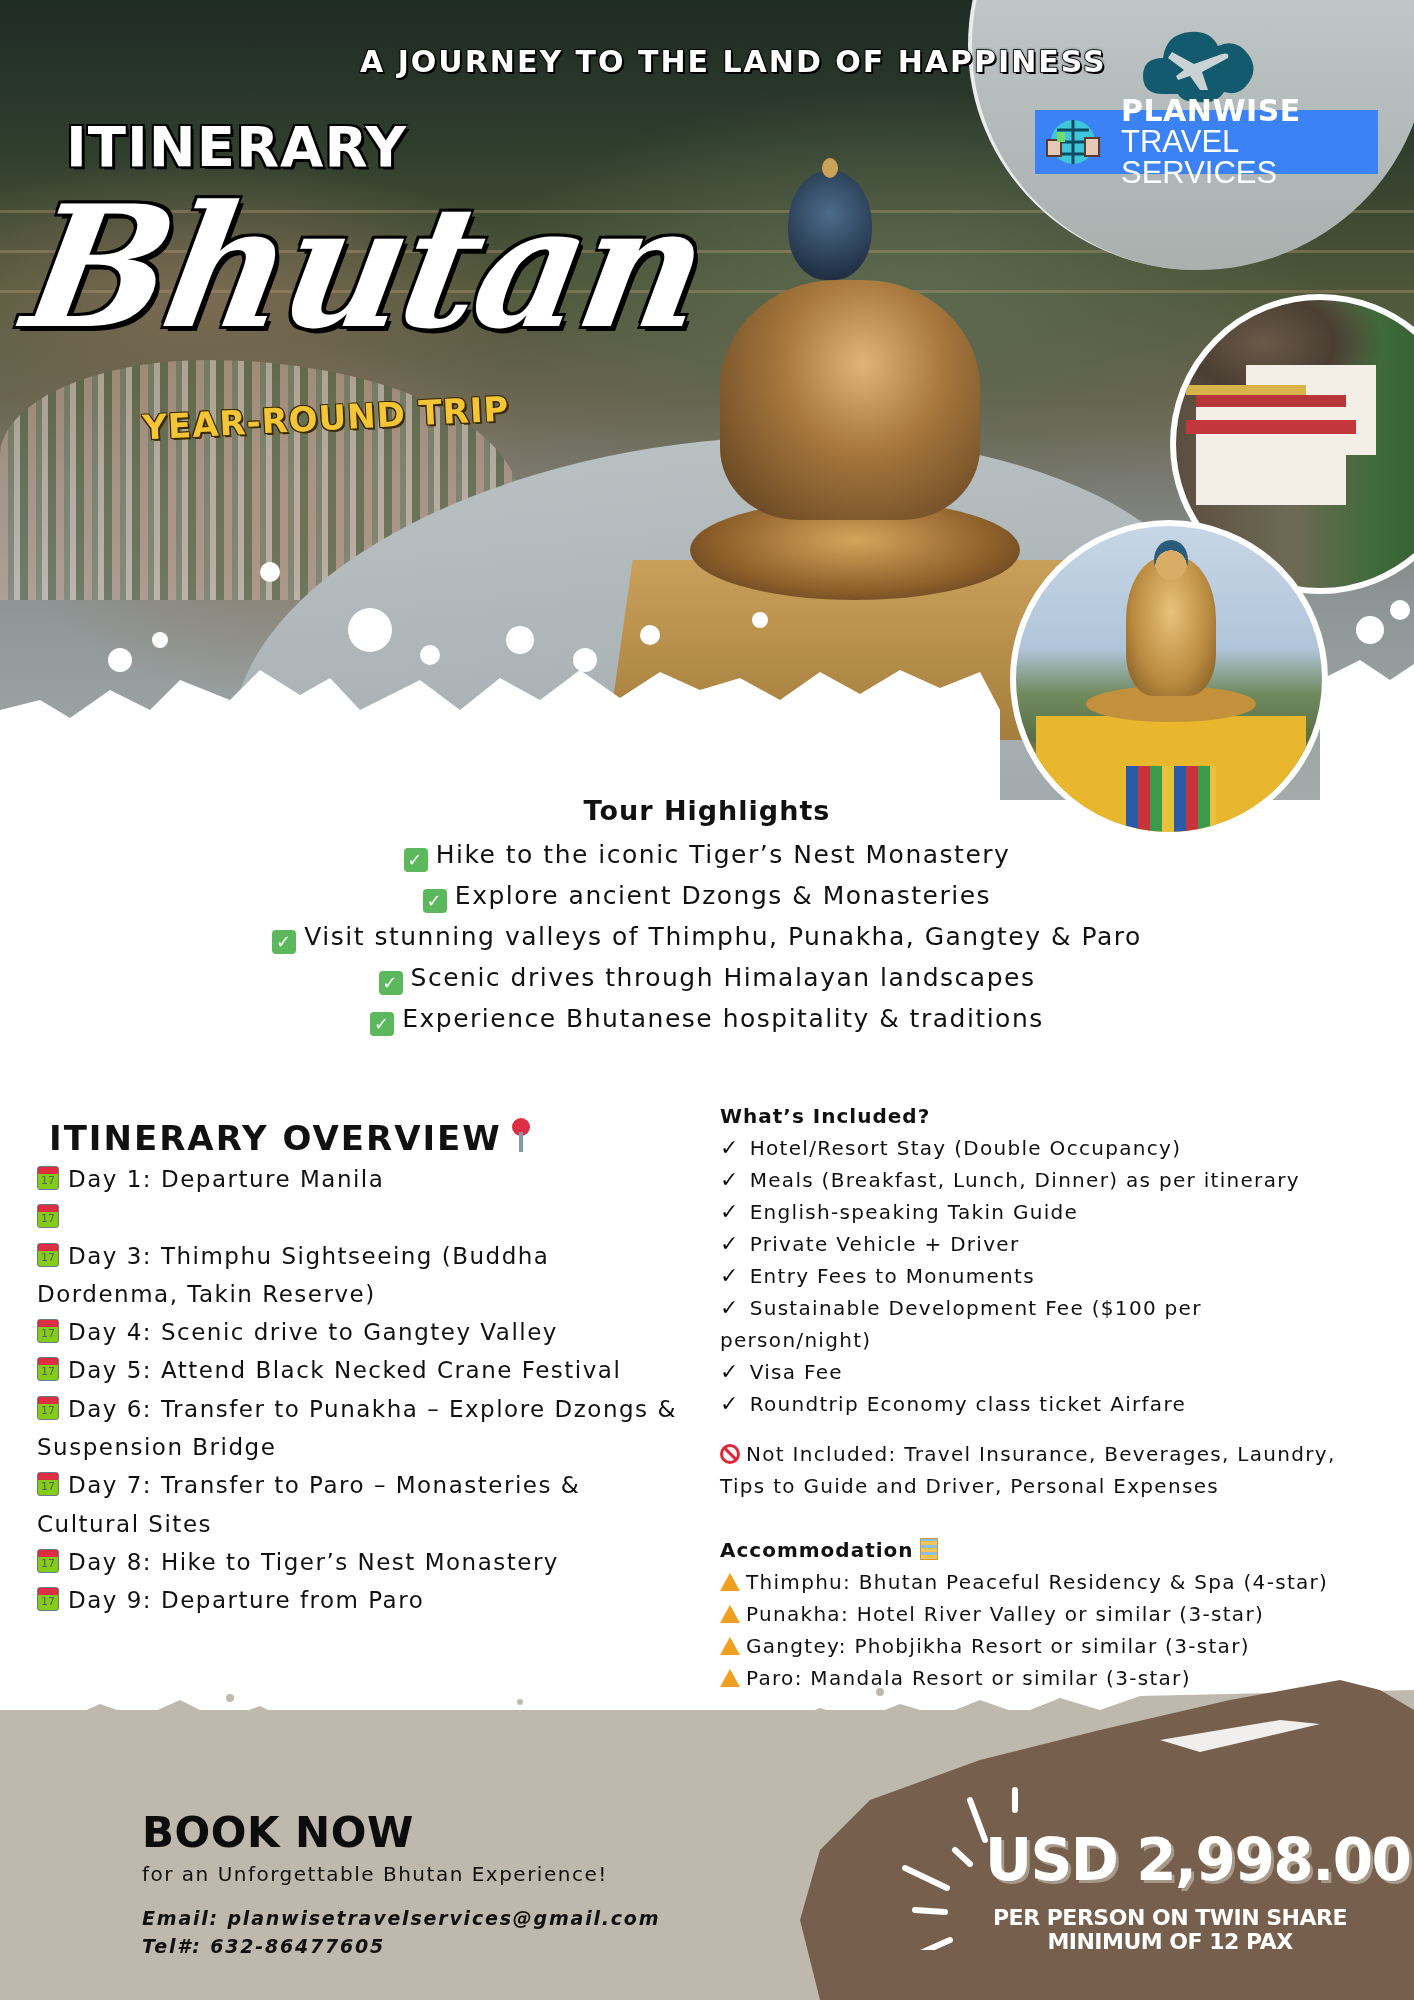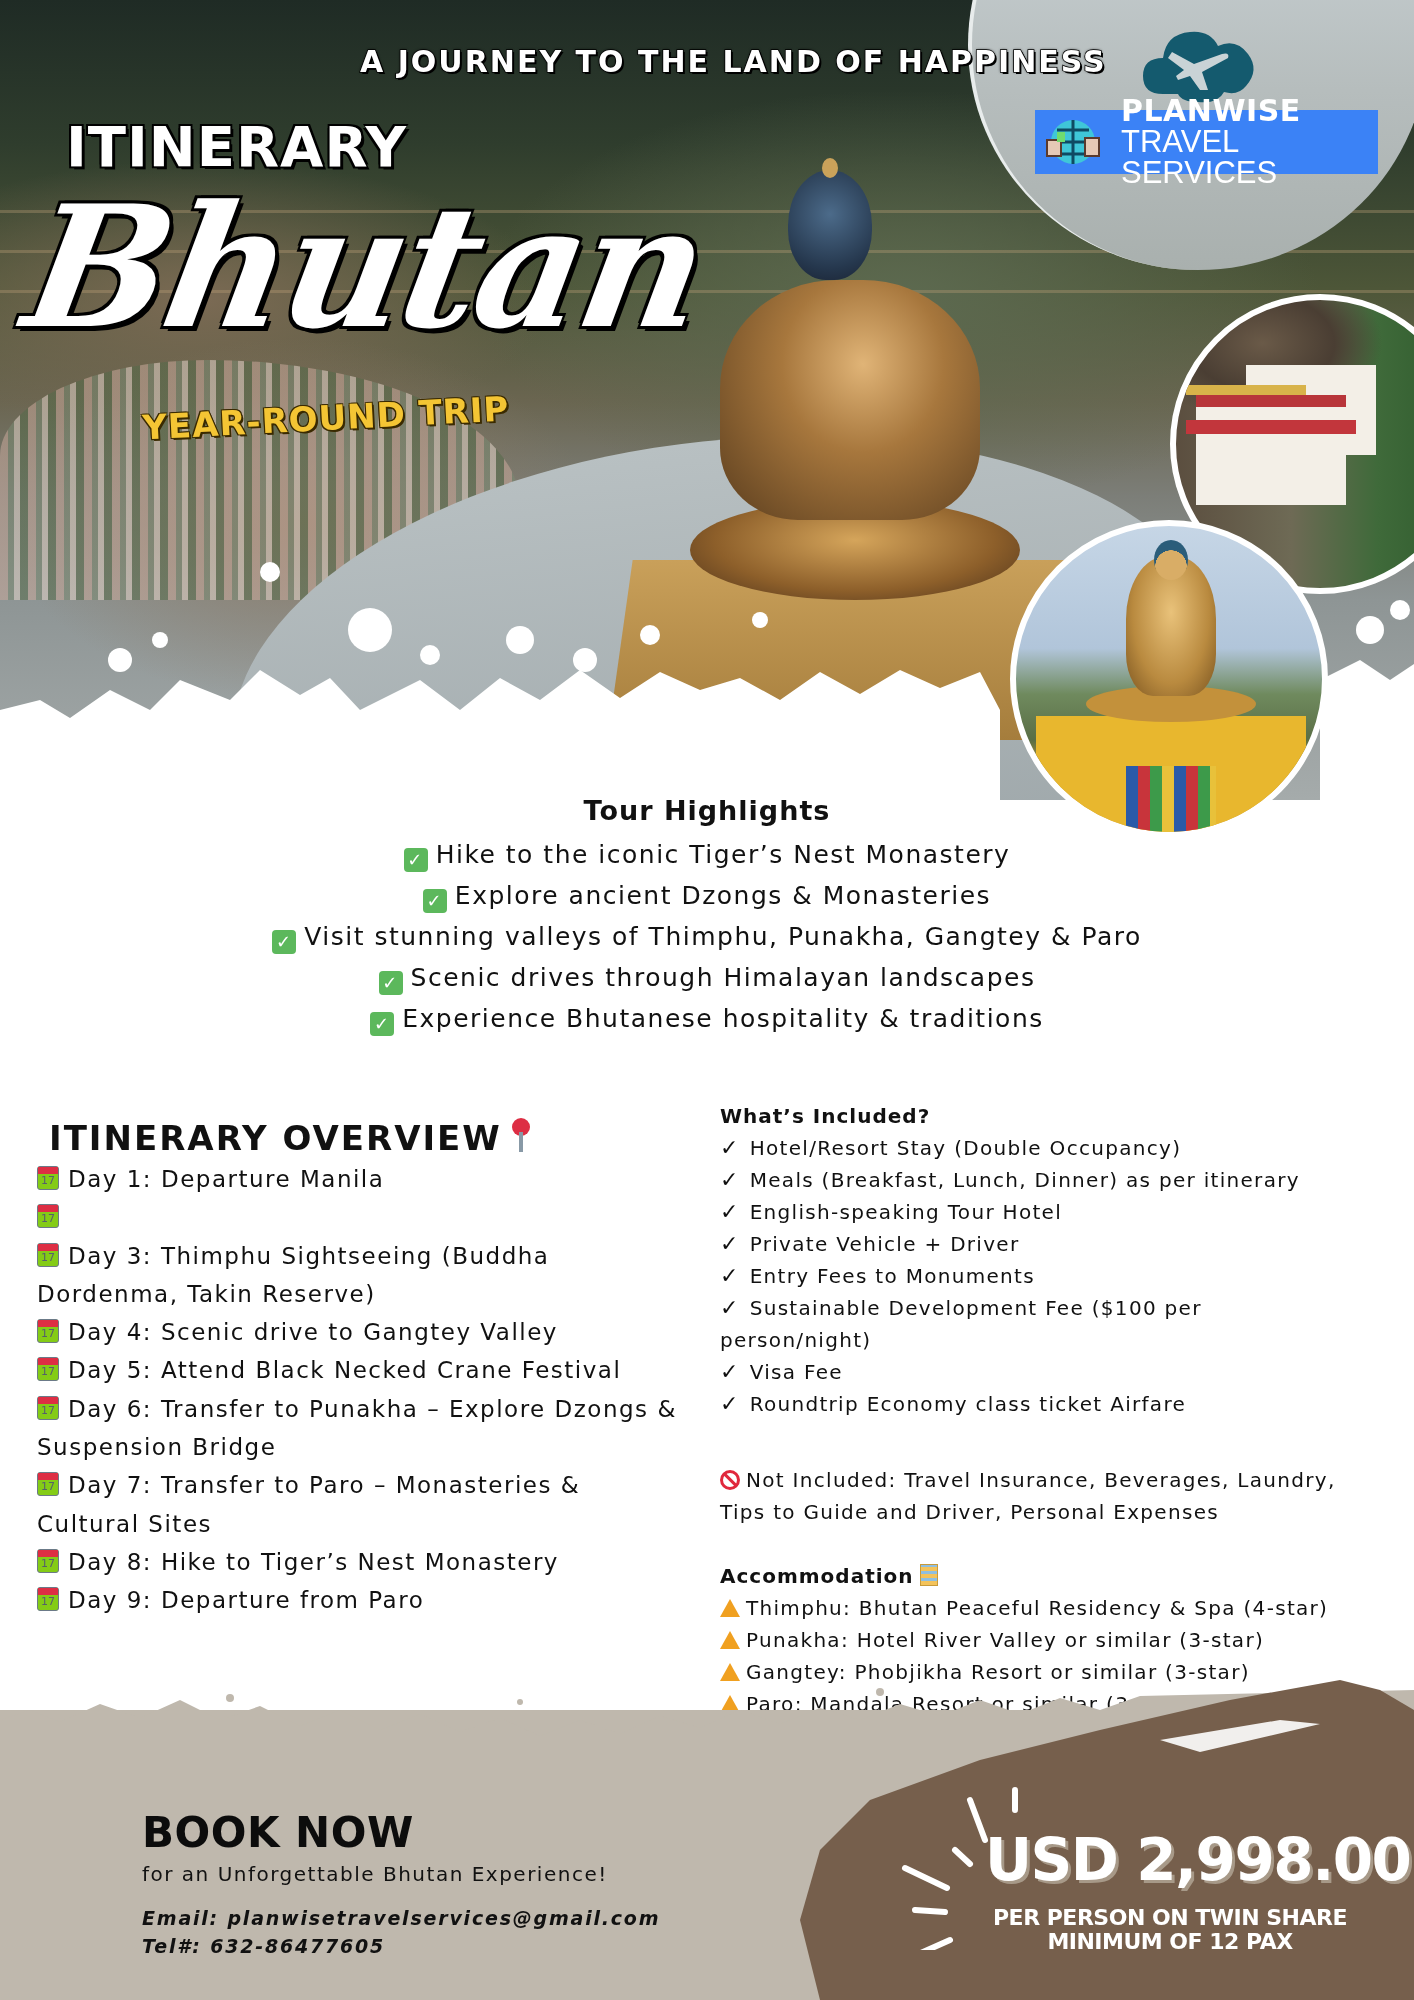--- a/index.html
+++ b/index.html
@@ -158,21 +158,21 @@
   
   .incl { position: absolute; left: 720px; top: 1100px; width: 680px; }
   .incl-title { font-size: 20px; font-weight: bold; letter-spacing: 1px; line-height: 32px; }
   .incl-item { font-size: 20px; letter-spacing: 1.3px; line-height: 32px; color: #111; }
   .tick { display: inline-block; width: 22px; font-weight: bold; font-size: 22px; }
   .no-icon {
     display: inline-block; width: 20px; height: 20px; border: 3px solid #e0283c; border-radius: 50%;
     position: relative; vertical-align: -3px; margin-right: 6px;
   }
   .no-icon::after { content: ""; position: absolute; left: 6px; top: -2px; width: 3px; height: 18px; background: #e0283c; transform: rotate(-45deg); }
-  .not-incl { margin-top: 44px; font-size: 20px; letter-spacing: 1.3px; line-height: 32px; }
+  .not-incl { margin-top: 18px; font-size: 20px; letter-spacing: 1.3px; line-height: 32px; }
   .accom { margin-top: 32px; }
   .hotel-icon {
     display: inline-block; width: 18px; height: 22px; vertical-align: -3px; margin-left: 6px;
     background: repeating-linear-gradient(0deg, #f4c35a 0 4px, #8fbfe0 4px 7px); border: 1px solid #c79a3a;
   }
   .tent {
     display: inline-block; width: 0; height: 0; border-left: 10px solid transparent; border-right: 10px solid transparent;
     border-bottom: 18px solid #f0a020; vertical-align: -2px; margin-right: 6px; position: relative;
   }
 
@@ -284,21 +284,21 @@
   <div class="itin-item" style="width:680px;"><span class="cal"><span>17</span></span><span>Day 6: Transfer to Punakha – Explore Dzongs &amp; Suspension Bridge</span></div>
   <div class="itin-item" style="width:590px;"><span class="cal"><span>17</span></span><span>Day 7: Transfer to Paro – Monasteries &amp; Cultural Sites</span></div>
   <div class="itin-item"><span class="cal"><span>17</span></span><span>Day 8: Hike to Tiger’s Nest Monastery</span></div>
   <div class="itin-item"><span class="cal"><span>17</span></span><span>Day 9: Departure from Paro</span></div>
 </div>
 
 <div class="incl">
   <div class="incl-title">What’s Included?</div>
   <div class="incl-item"><span class="tick">✓</span> <span>Hotel/Resort Stay (Double Occupancy)</span></div>
   <div class="incl-item"><span class="tick">✓</span> <span>Meals (Breakfast, Lunch, Dinner) as per itinerary</span></div>
-  <div class="incl-item"><span class="tick">✓</span> <span>English-speaking Tour Hotel</span></div>
+  <div class="incl-item"><span class="tick">✓</span> <span>English-speaking Takin Guide</span></div>
   <div class="incl-item"><span class="tick">✓</span> <span>Private Vehicle + Driver</span></div>
   <div class="incl-item"><span class="tick">✓</span> <span>Entry Fees to Monuments</span></div>
   <div class="incl-item" style="width:520px;"><span class="tick">✓</span> <span>Sustainable Development Fee ($100 per person/night)</span></div>
   <div class="incl-item"><span class="tick">✓</span> <span>Visa Fee</span></div>
   <div class="incl-item"><span class="tick">✓</span> <span>Roundtrip Economy class ticket Airfare</span></div>
 
   <div class="not-incl" style="width:660px;"><span class="no-icon"></span><span>Not Included: Travel Insurance, Beverages, Laundry, Tips to Guide and Driver, Personal Expenses</span></div>
 
   <div class="accom">
     <div class="incl-title"><span>Accommodation</span><span class="hotel-icon"></span></div>

